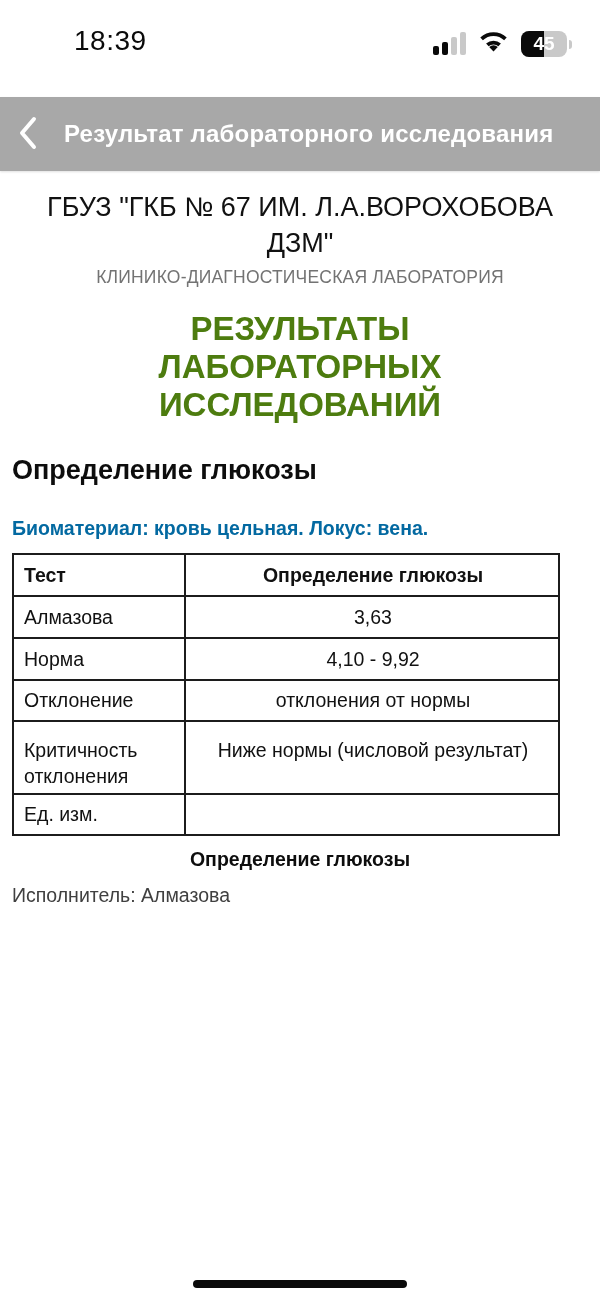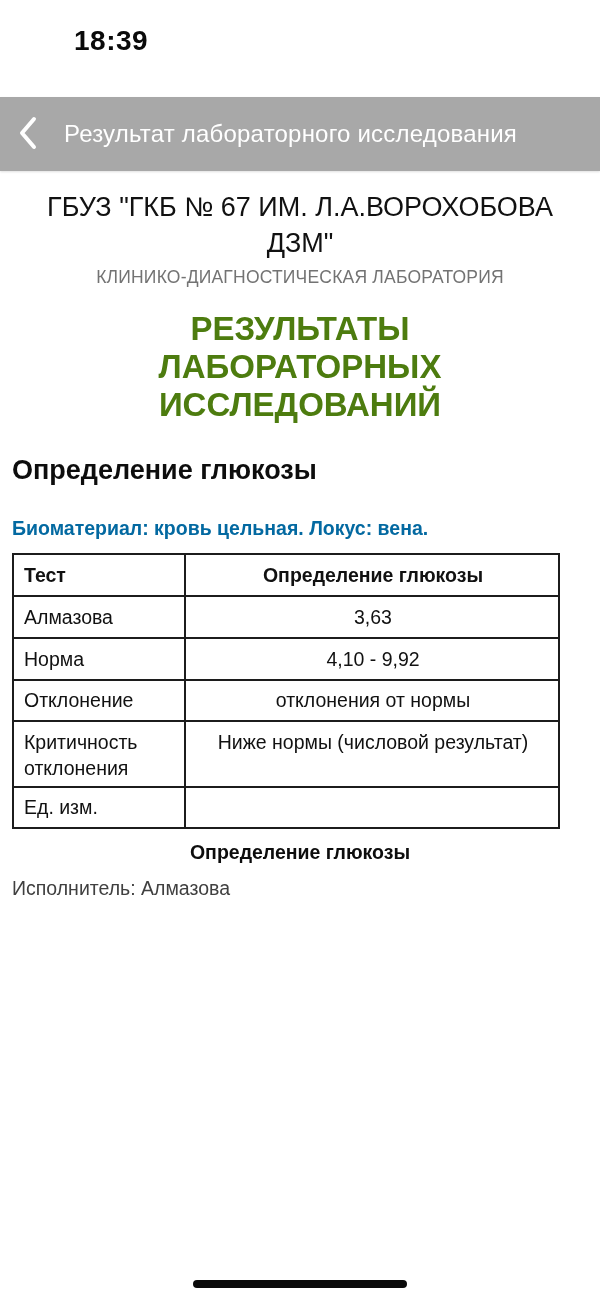--- a/index.html
+++ b/index.html
@@ -16,21 +16,21 @@
   .status-bar {
     position: absolute;
     top: 0; left: 0; right: 0;
     height: 97px;
     background: #ffffff;
   }
   .status-time {
     position: absolute;
     left: 74px; top: 25px;
     font-size: 28px;
-    font-weight: 700;
+    font-weight: 400;
     letter-spacing: 0.5px;
     color: #0a0a0a;
   }
   .status-icons {
     position: absolute;
     right: 28px; top: 30px;
     display: flex;
     align-items: center;
     gap: 12px;
   }
@@ -80,21 +80,21 @@
   .back-button {
     width: 56px; height: 74px;
     display: flex; align-items: center; justify-content: center;
     cursor: pointer;
     background: transparent;
     border: none;
   }
   .nav-title {
     color: #ffffff;
     font-size: 24px;
-    font-weight: 400;
+    font-weight: 700;
     margin-left: 8px;
     letter-spacing: 0.2px;
     white-space: nowrap;
   }
 
   
   .doc {
     position: absolute;
     top: 171px; left: 0; right: 0;
     padding: 0 12px;
@@ -153,21 +153,21 @@
   }
   .result-table col.c-label { width: 172px; }
   .result-table td.cell-label { text-align: left; }
   .result-table td.cell-value { text-align: center; }
   .result-table tr.row-header td { font-weight: 700; }
   .result-table tr.row-test      { height: 42px; }
   .result-table tr.row-result    { height: 42px; }
   .result-table tr.row-norm      { height: 42px; }
   .result-table tr.row-deviation { height: 41px; }
   .result-table tr.row-crit      { height: 66px; }
-  .result-table tr.row-crit td   { vertical-align: top; padding-top: 7px; line-height: 26px; }
+  .result-table tr.row-crit td   { vertical-align: top; padding-top: 15px; line-height: 26px; }
   .result-table tr.row-units     { height: 41px; }
 
   .table-caption {
     margin-top: 12px;
     text-align: center;
     font-size: 19.5px;
     font-weight: 700;
     color: #0d0d0d;
   }
   .executor {
@@ -185,20 +185,42 @@
     width: 214px; height: 8px;
     border-radius: 5px;
     background: #0a0a0a;
   }
 </style>
 </head>
 <body>
 
 <div class="status-bar">
   <div class="status-time">18:39</div>
+  <div class="status-icons">
+    <div class="cell-bars">
+      <div class="bar b1 on"></div>
+        <div class="bar b2 on"></div>
+        <div class="bar b3"></div>
+        <div class="bar b4"></div>
+    </div>
+    <span class="wifi-icon">
+      <svg width="31" height="24" viewBox="0 0 31 24">
+        <path d="M15.5 21.5 L11.2 16.9 a6.5 6.5 0 0 1 8.6 0 Z" fill="#0a0a0a"></path>
+        <path d="M8.1 13.6 a11 11 0 0 1 14.8 0 l-2.5 2.6 a7.6 7.6 0 0 0 -9.8 0 Z" fill="#0a0a0a"></path>
+        <path d="M4.9 10.2 l-2.6-2.7 a19 19 0 0 1 26.4 0 l-2.6 2.7 a15.3 15.3 0 0 0 -21.2 0 Z" fill="#0a0a0a"></path>
+      </svg>
+    </span>
+    <span class="battery-wrap">
+      <span class="battery">
+        <span class="battery-fill"></span>
+        <span class="battery-text">45</span>
+      </span>
+      <span class="battery-nub"></span>
+    </span>
+  </div>
 </div>
 
 <div class="nav-bar">
   <button class="back-button">
     <span>
       <svg width="20" height="34" viewBox="0 0 20 34">
         <polyline points="16,3 4,17 16,31" fill="none" stroke="#ffffff" stroke-width="4" stroke-linecap="round" stroke-linejoin="round"></polyline>
       </svg>
     </span>
   </button>

